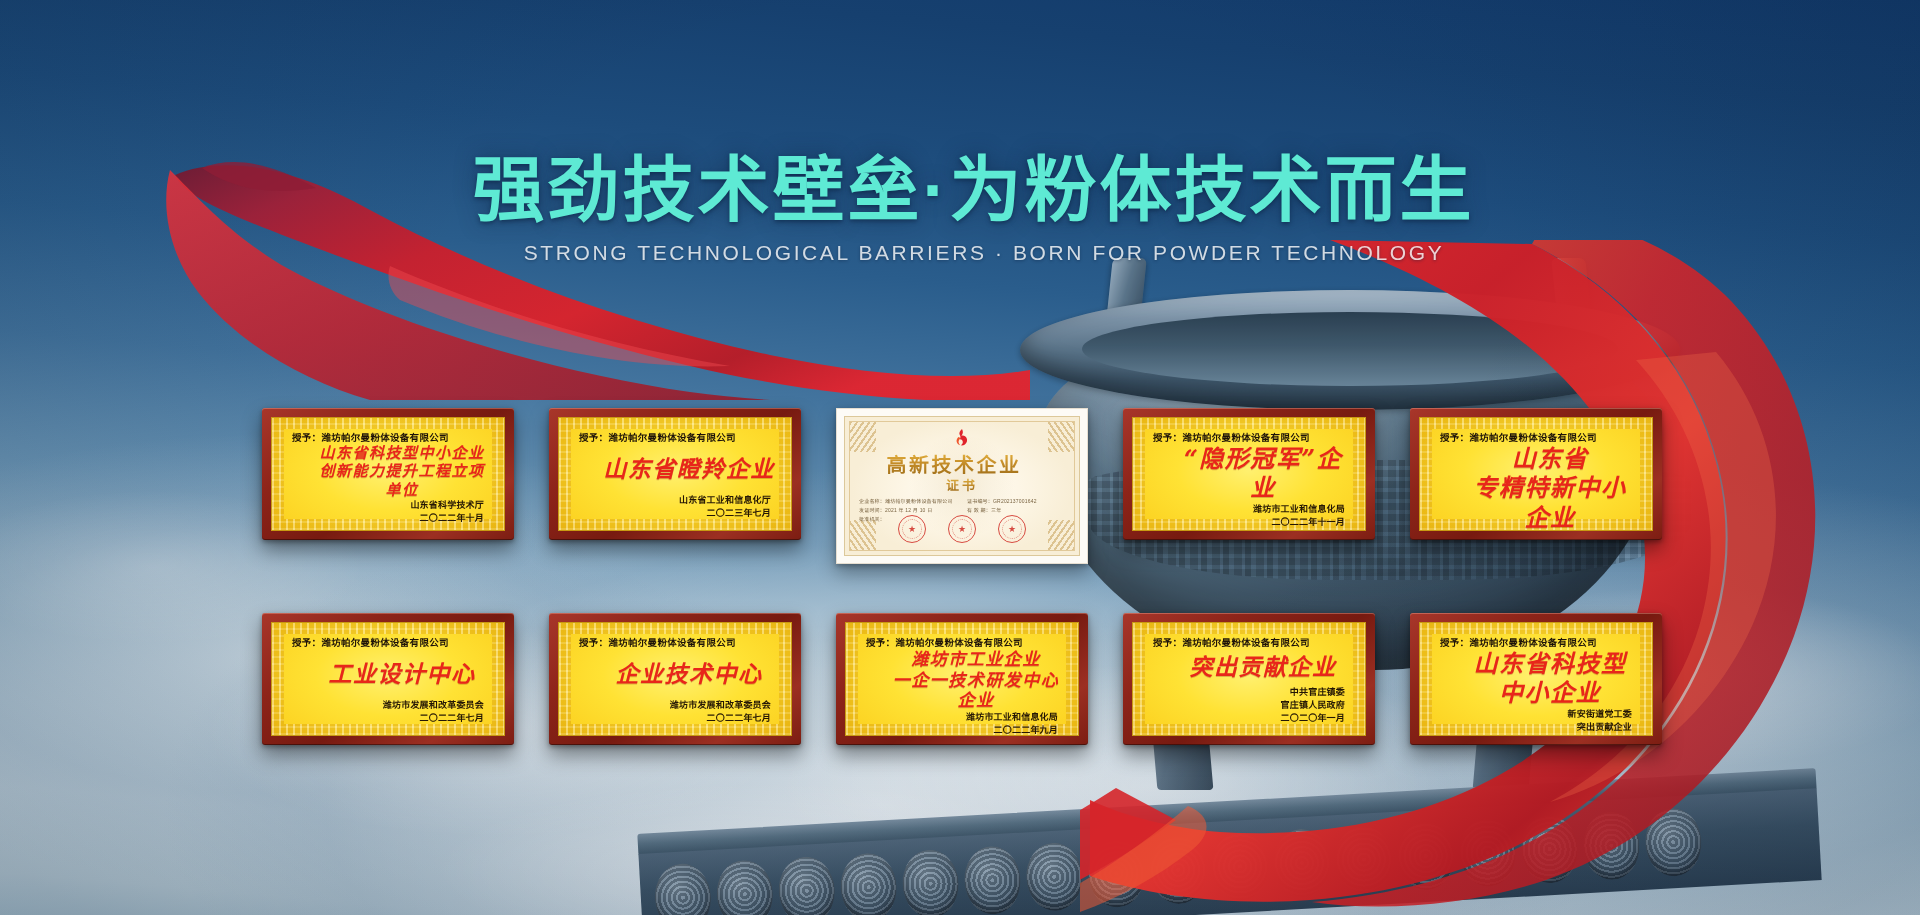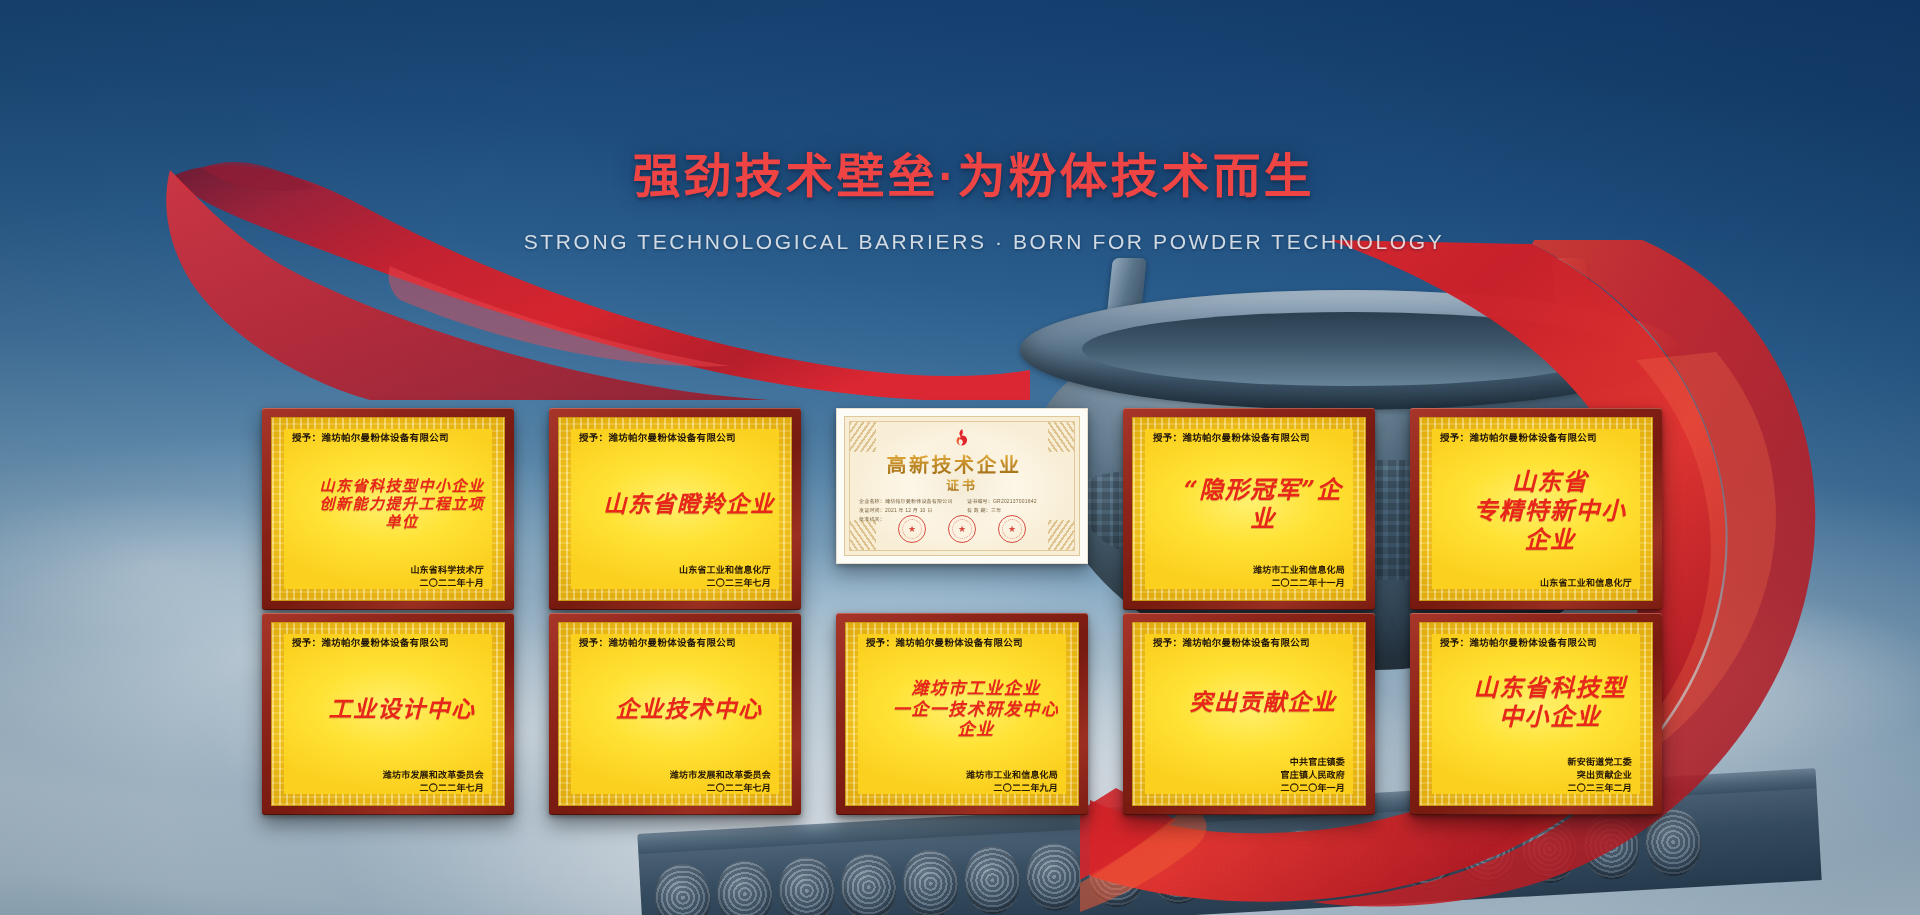--- a/index.html
+++ b/index.html
@@ -165,32 +165,32 @@
   
   .headline-wrap {
     position: absolute;
     left: 0; top: 150px;
     width: 1920px;
     text-align: center;
     z-index: 40;
   }
   .headline {
     font-family: "Liberation Sans", "DejaVu Sans", sans-serif;
-    font-size: 48px;
+    font-size: 72px;
     font-weight: 700;
-    color: #ef4444;
+    color: #5eead4;
     letter-spacing: 3px;
     line-height: 1.12;
     text-shadow:
       0 2px 4px rgba(10,30,60,0.55),
       0 0 22px rgba(8,28,58,0.45);
     margin-left: 27px;
   }
   .subhead {
-    margin-top: 26px;
+    margin-top: 10px;
     font-size: 21px;
     font-weight: 400;
     letter-spacing: 2.6px;
     color: rgba(255,255,255,0.80);
     text-shadow: 0 1px 3px rgba(10,30,60,0.45);
     padding-left: 48px;
   }
 
   
   .grid {
@@ -201,21 +201,21 @@
     grid-template-columns: repeat(5, 252px);
     grid-auto-rows: 156px;
     column-gap: 35px;
     row-gap: 49px;
     z-index: 45;
   }
 
   
   .plaque {
     position: relative;
-    width: 252px; height: 202px;
+    width: 252px; height: 132px;
     background: linear-gradient(145deg, #a8362a 0%, #8d2419 28%, #771a10 55%, #9c2f22 80%, #7c1d12 100%);
     padding: 9px;
     border-radius: 3px;
     box-shadow:
       0 10px 20px rgba(0,0,0,0.42),
       0 2px 5px rgba(0,0,0,0.35),
       inset 0 1px 0 rgba(255,190,170,0.35),
       inset 0 -1px 0 rgba(0,0,0,0.4);
   }
   .plaque-inner {

